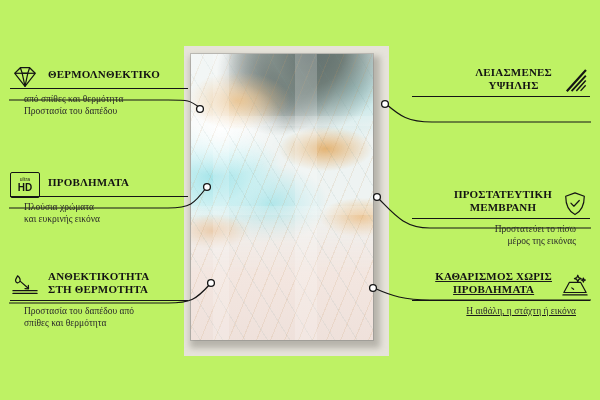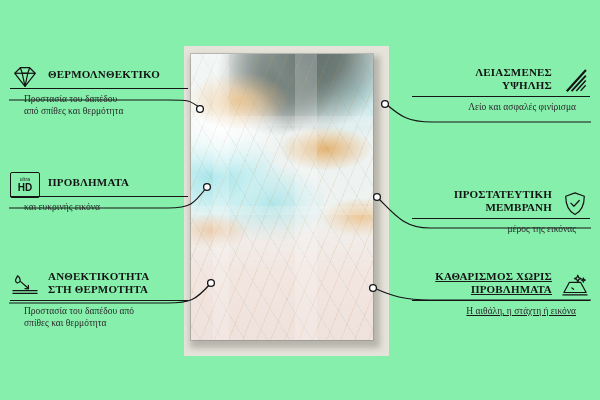--- a/index.html
+++ b/index.html
@@ -2,21 +2,21 @@
 <html><head>
 <meta charset="utf-8">
 <style>
   html,body{margin:0;padding:0;}
   body{
     width:600px;height:400px;overflow:hidden;
     background:#ffffff;
     font-family:"Liberation Serif", serif;
     color:#1a1a1a;
   }
-  #stage{position:relative;width:600px;height:400px;background:#86efac;}
+  #stage{position:relative;width:600px;height:400px;background:#bef264;}
 
   
   #panel-bg{
     position:absolute;left:184px;top:46px;width:205px;height:310px;
     background:#e6e3da;
   }
   #panel-shadow{
     position:absolute;left:190px;top:56px;width:190px;height:292px;
     background:#8f8c84;filter:blur(3px);opacity:.55;
   }
@@ -72,21 +72,21 @@
   
   .feat{position:absolute;width:178px;}
   .feat .head{display:flex;align-items:center;gap:8px;}
   .feat.right .head{justify-content:flex-end;}
   .title{
     font-family:"Liberation Serif", serif;
     font-weight:bold;font-size:11px;line-height:13px;
     letter-spacing:.2px;color:#131313;
   }
   .feat.left .title{text-align:left;}
-  .feat.right .title{text-align:right;}
+  .feat.right .title{text-align:center;}
   .rule{height:1px;background:#151515;margin:4px 0 5px 0;width:100%;}
   .desc{
     font-family:"Liberation Serif", serif;
     font-size:9.5px;line-height:11.5px;color:#2a2a2a;
   }
   .feat.left .desc{text-align:left;padding-left:14px;}
   .feat.right .desc{text-align:right;padding-right:14px;}
 
   .ico{width:30px;height:20px;flex:0 0 30px;display:block;}
   .ico svg{display:block;width:30px;height:26px;}
@@ -153,37 +153,38 @@
               <path d="M21 4 L19 10 L16 24"></path>
               <path d="M13 10 H19"></path>
         </g>
           </svg>
       </span>
       <div>
         <div class="title">ΘΕΡΜΟΛΝΘΕΚΤΙΚΟ</div>
       </div>
     </div>
     <div class="rule"></div>
+    <div class="desc">από σπίθες και θερμότητα</div>
     <div class="desc">Προστασία του δαπέδου</div>
-    <div class="desc">από σπίθες και θερμότητα</div>
   </div>
 
   <div class="feat left" style="left:10px;top:172px;">
     <div class="head">
       <span class="ico">
         <span class="hdbox">
           <span class="u">ultra</span>
           <span class="d">HD</span>
         </span>
       </span>
       <div>
         <div class="title">ΠΡΟΒΛΗΜΑΤΑ</div>
       </div>
     </div>
     <div class="rule"></div>
+    <div class="desc">Πλούσια χρώματα</div>
     <div class="desc">και ευκρινής εικόνα</div>
   </div>
 
   <div class="feat left" style="left:10px;top:270px;">
     <div class="head">
       <span class="ico">
         <svg viewBox="0 0 32 28">
             <g fill="none" stroke="#141414" stroke-width="1.3" stroke-linecap="round" stroke-linejoin="round">
           <path d="M8 3 C11 5.5 11.6 8.2 9.8 9.8 C8.2 11.2 6 10.4 5.8 8.4 C5.6 6.6 7 5.4 8 3 Z"></path>
           <path d="M11 9 L19.5 16.5"></path>
@@ -214,39 +215,39 @@
             <g stroke="#141414" stroke-linecap="square">
           <path d="M27 2 L8 23" stroke-width="2.4"></path>
           <path d="M27 8 L13 23" stroke-width="2"></path>
           <path d="M27 13 L18 23" stroke-width="1.7"></path>
           <path d="M27 18 L22.5 23" stroke-width="1.4"></path>
         </g>
           </svg>
       </span>
     </div>
     <div class="rule"></div>
-    <div class="desc">Λείο και ασφαλές φινίρισμα</div>
   </div>
 
   <div class="feat right" style="left:412px;top:188px;">
     <div class="head">
       <div>
         <div class="title">ΠΡΟΣΤΑΤΕΥΤΙΚΗ</div>
         <div class="title">ΜΕΜΒΡΑΝΗ</div>
       </div>
       <span class="ico">
         <svg viewBox="0 0 32 28">
             <g fill="none" stroke="#141414" stroke-width="1.3" stroke-linecap="round" stroke-linejoin="round">
           <path d="M16 2 L26 5.6 C26 15 22.4 22 16 25.4 C9.6 22 6 15 6 5.6 Z"></path>
           <path d="M11.6 13 L14.8 16.4 L20.6 10.2"></path>
         </g>
           </svg>
       </span>
     </div>
     <div class="rule"></div>
+    <div class="desc">Προστατεύει το πίσω</div>
     <div class="desc">μέρος της εικόνας</div>
   </div>
 
   <div class="feat right" style="left:412px;top:270px;text-decoration:underline;">
     <div class="head">
       <div>
         <div class="title">ΚΑΘΑΡΙΣΜΟΣ ΧΩΡΙΣ</div>
         <div class="title">ΠΡΟΒΛΗΜΑΤΑ</div>
       </div>
       <span class="ico">

